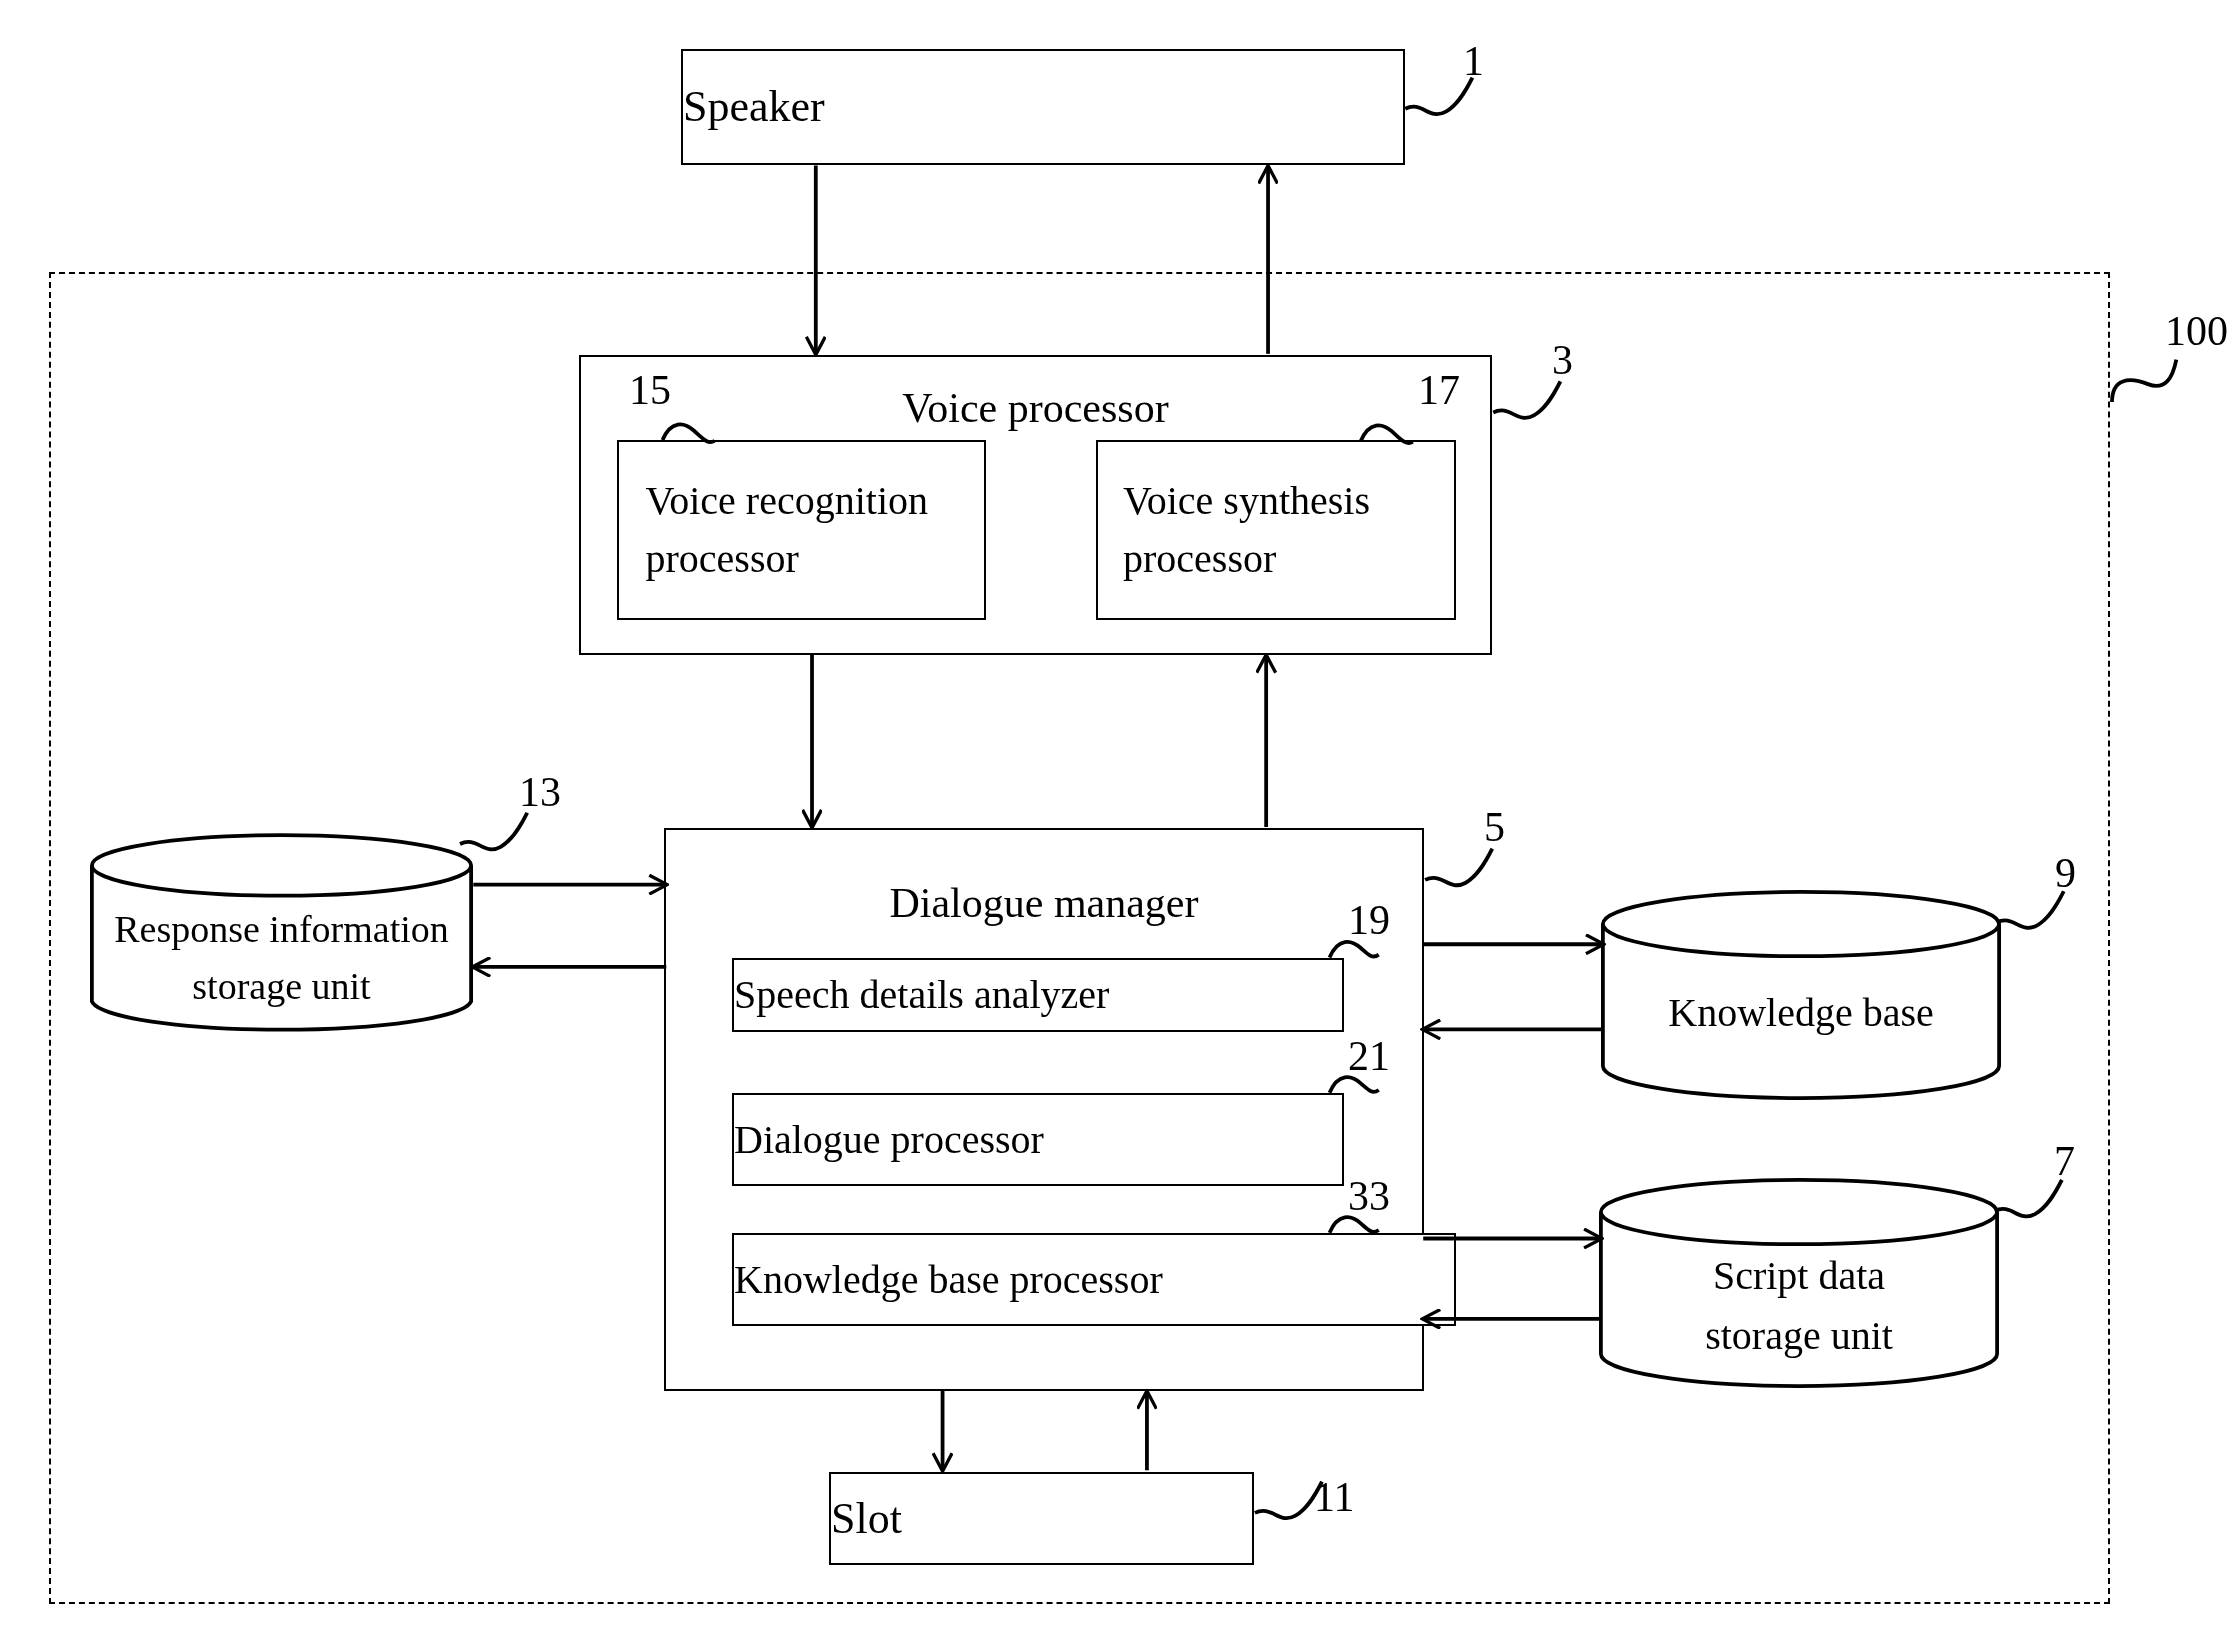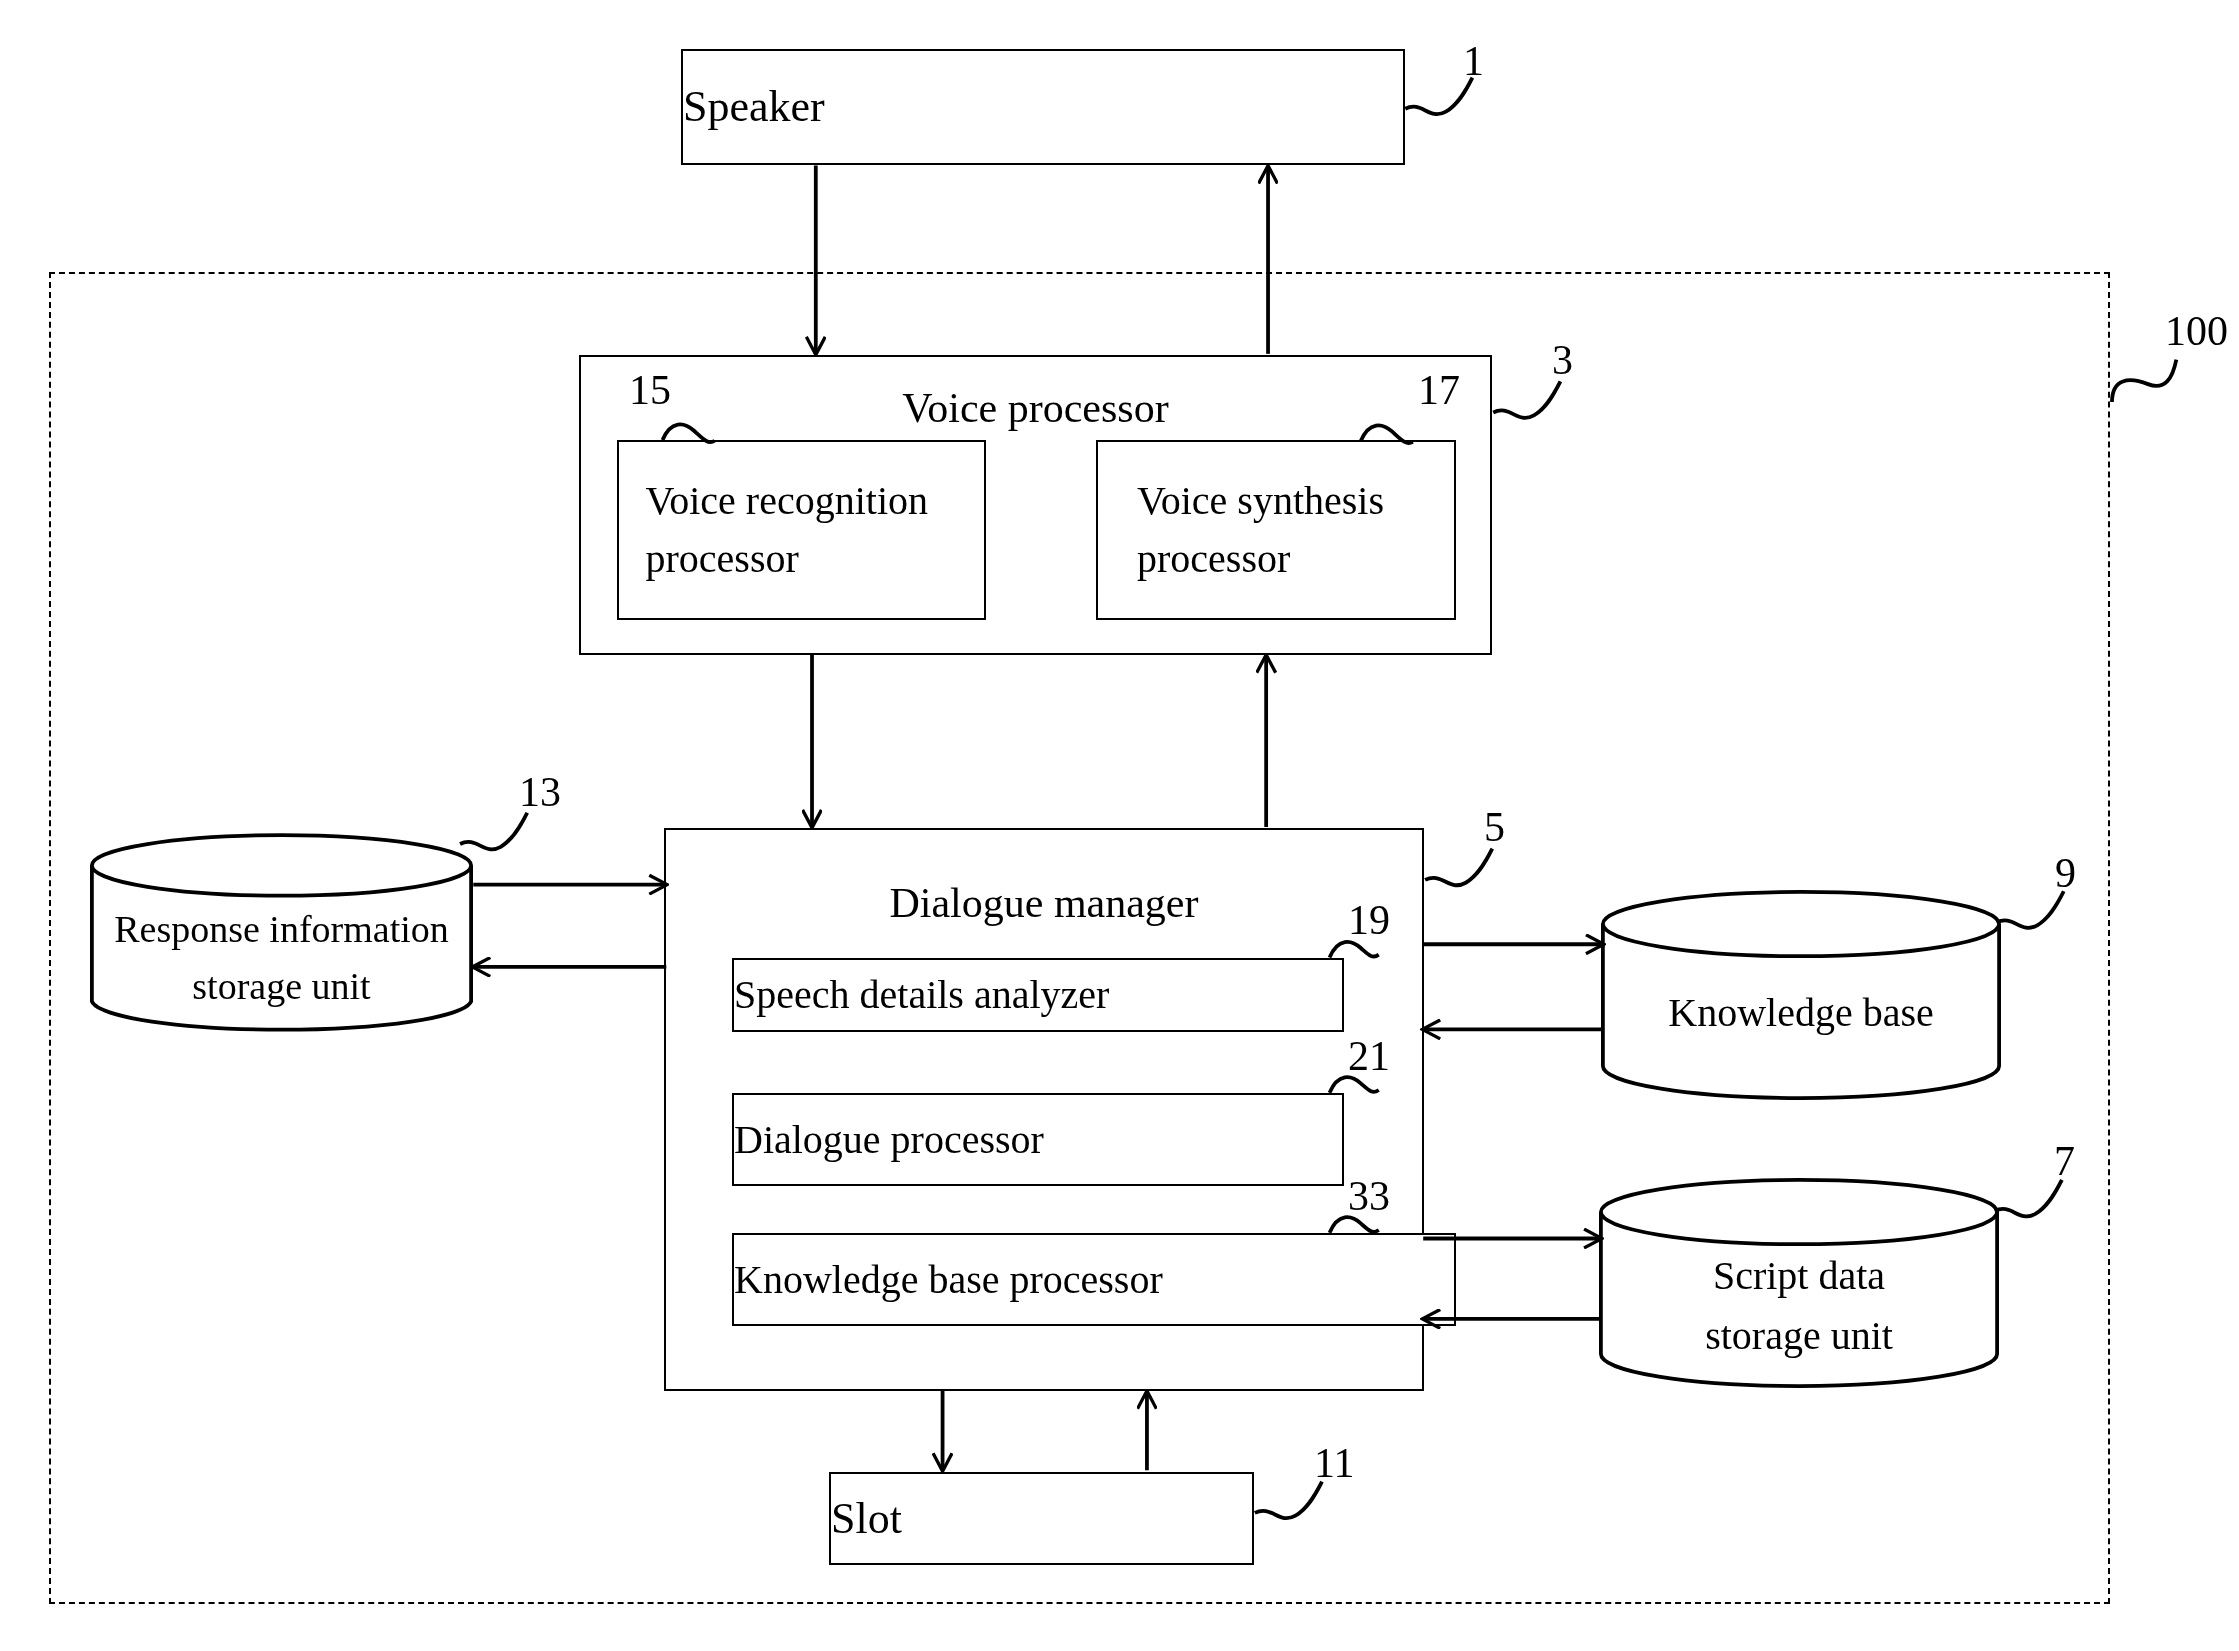--- a/index.html
+++ b/index.html
@@ -75,21 +75,21 @@
 
   <div class="node" style="left:579px; top:355px; width:913px; height:300px; align-items:flex-start; justify-content:center;">
     <span class="label" style="font-size:42px; margin-top:21px;">Voice processor</span>
   </div>
 
   <div class="node" style="left:617px; top:440px; width:369px; height:180px; font-size:40px; justify-content:flex-start; padding-left:26.5px;">
     <span class="label" style="text-align:left;">Voice recognition
 processor</span>
   </div>
 
-  <div class="node" style="left:1096px; top:440px; width:360px; height:180px; font-size:40px; justify-content:flex-start; padding-left:39px;">
+  <div class="node" style="left:1096px; top:440px; width:360px; height:180px; font-size:40px; justify-content:flex-start; padding-left:25px;">
     <span class="label" style="text-align:left;">Voice synthesis
 processor</span>
   </div>
 
   <div class="node" style="left:664px; top:828px; width:760px; height:563px; align-items:flex-start; justify-content:center;">
     <span class="label" style="font-size:42px; margin-top:43px;">Dialogue manager</span>
   </div>
 
   <div class="node" style="left:732px; top:958px; width:612px; height:74px; font-size:40px;">
     <span class="label">Speech details analyzer</span>
@@ -200,21 +200,21 @@
   <div class="refnum" style="left:1418px; top:369px;">17</div>
 
   <div class="refnum" style="left:1484px; top:806px;">5</div>
 
   <div class="refnum" style="left:1348px; top:899px;">19</div>
 
   <div class="refnum" style="left:1348px; top:1035px;">21</div>
 
   <div class="refnum" style="left:1348px; top:1175px;">33</div>
 
-  <div class="refnum" style="left:1314px; top:1442px;">11</div>
+  <div class="refnum" style="left:1314px; top:1476px;">11</div>
 
   <div class="refnum" style="left:519px; top:771px;">13</div>
 
   <div class="refnum" style="left:2055px; top:852px;">9</div>
 
   <div class="refnum" style="left:2054px; top:1140px;">7</div>
 
   <div class="refnum" style="left:2165px; top:310px;">100</div>
 
 </div>

